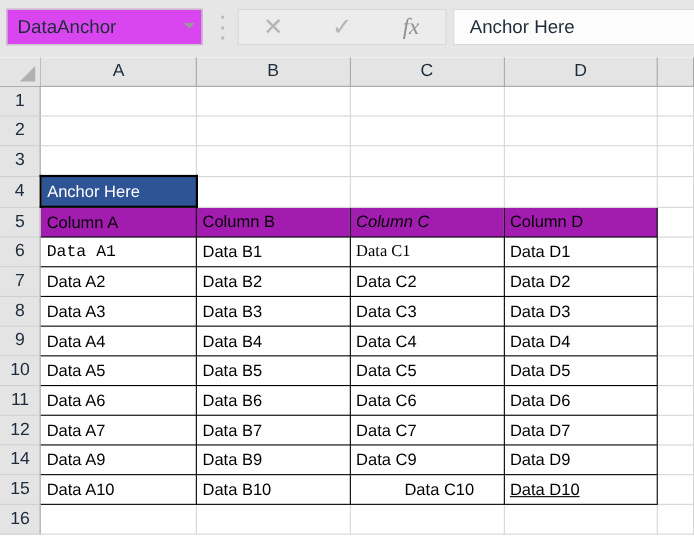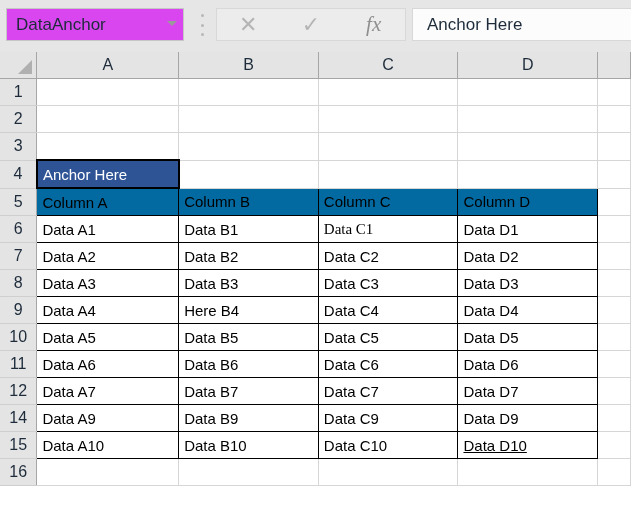--- a/index.html
+++ b/index.html
@@ -197,21 +197,21 @@
     font-size: 15px;
     color: #000000;
     white-space: nowrap;
     overflow: hidden;
   }
   td.tcell > span { padding-left: 5px; display: block; }
 
   
   td.thead-cell {
     border: 1px solid #000000;
-    background: #0369a1;
+    background: #a21caf;
     vertical-align: middle;
     font-size: 15px;
     font-weight: bold;
     color: #000000;
     white-space: nowrap;
     overflow: hidden;
   }
   td.thead-cell > span { padding-left: 5px; display: block; }
 
   
@@ -359,33 +359,33 @@
           </td>
         </tr>
         <tr>
           <td class="row-head" style="height: 26px;">5</td>
           <td class="thead-cell" style="height: 26px;">
             <span>Column A</span>
           </td>
           <td class="thead-cell" style="height: 26px;">
             <span>Column B</span>
           </td>
-          <td class="thead-cell" style="height: 26px;">
+          <td class="thead-cell" style="height: 26px; font-style: italic;">
             <span>Column C</span>
           </td>
           <td class="thead-cell" style="height: 26px;">
             <span>Column D</span>
           </td>
           <td class="cell" style="height: 26px;">
             <span></span>
           </td>
         </tr>
         <tr>
           <td class="row-head" style="height: 26px;">6</td>
-          <td class="tcell" style="height: 26px;">
+          <td class="tcell" style="height: 26px; font-family: Liberation Mono, monospace;">
             <span>Data A1</span>
           </td>
           <td class="tcell" style="height: 26px;">
             <span>Data B1</span>
           </td>
           <td class="tcell" style="height: 26px; font-family: Liberation Serif, serif;">
             <span>Data C1</span>
           </td>
           <td class="tcell" style="height: 26px;">
             <span>Data D1</span>
@@ -429,21 +429,21 @@
           <td class="cell" style="height: 26px;">
             <span></span>
           </td>
         </tr>
         <tr>
           <td class="row-head" style="height: 26px;">9</td>
           <td class="tcell" style="height: 26px;">
             <span>Data A4</span>
           </td>
           <td class="tcell" style="height: 26px;">
-            <span>Here B4</span>
+            <span>Data B4</span>
           </td>
           <td class="tcell" style="height: 26px;">
             <span>Data C4</span>
           </td>
           <td class="tcell" style="height: 26px;">
             <span>Data D4</span>
           </td>
           <td class="cell" style="height: 26px;">
             <span></span>
           </td>
@@ -521,21 +521,21 @@
           </td>
         </tr>
         <tr>
           <td class="row-head" style="height: 26px;">15</td>
           <td class="tcell" style="height: 26px;">
             <span>Data A10</span>
           </td>
           <td class="tcell" style="height: 26px;">
             <span>Data B10</span>
           </td>
-          <td class="tcell" style="height: 26px;">
+          <td class="tcell" style="height: 26px; padding-left: 44px;">
             <span>Data C10</span>
           </td>
           <td class="tcell" style="height: 26px; text-decoration: underline;">
             <span>Data D10</span>
           </td>
           <td class="cell" style="height: 26px;">
             <span></span>
           </td>
         </tr>
         <tr>

